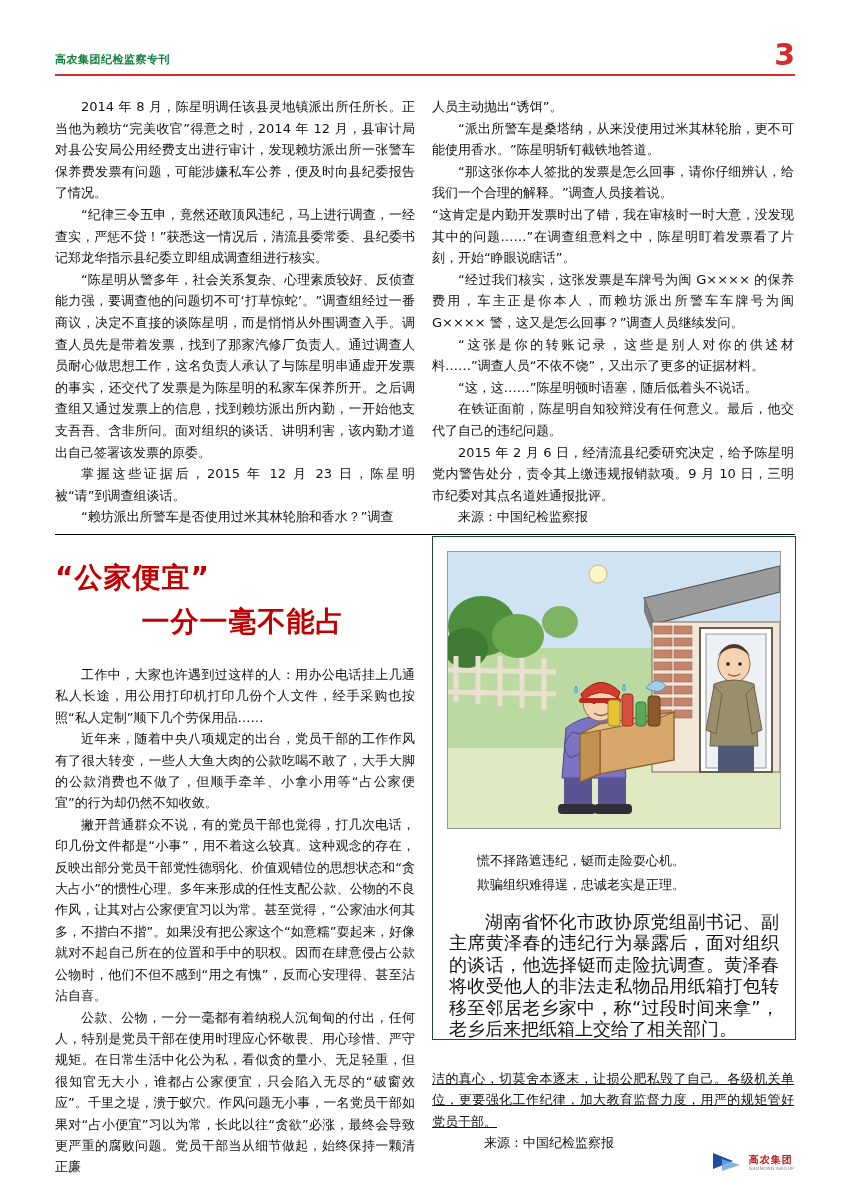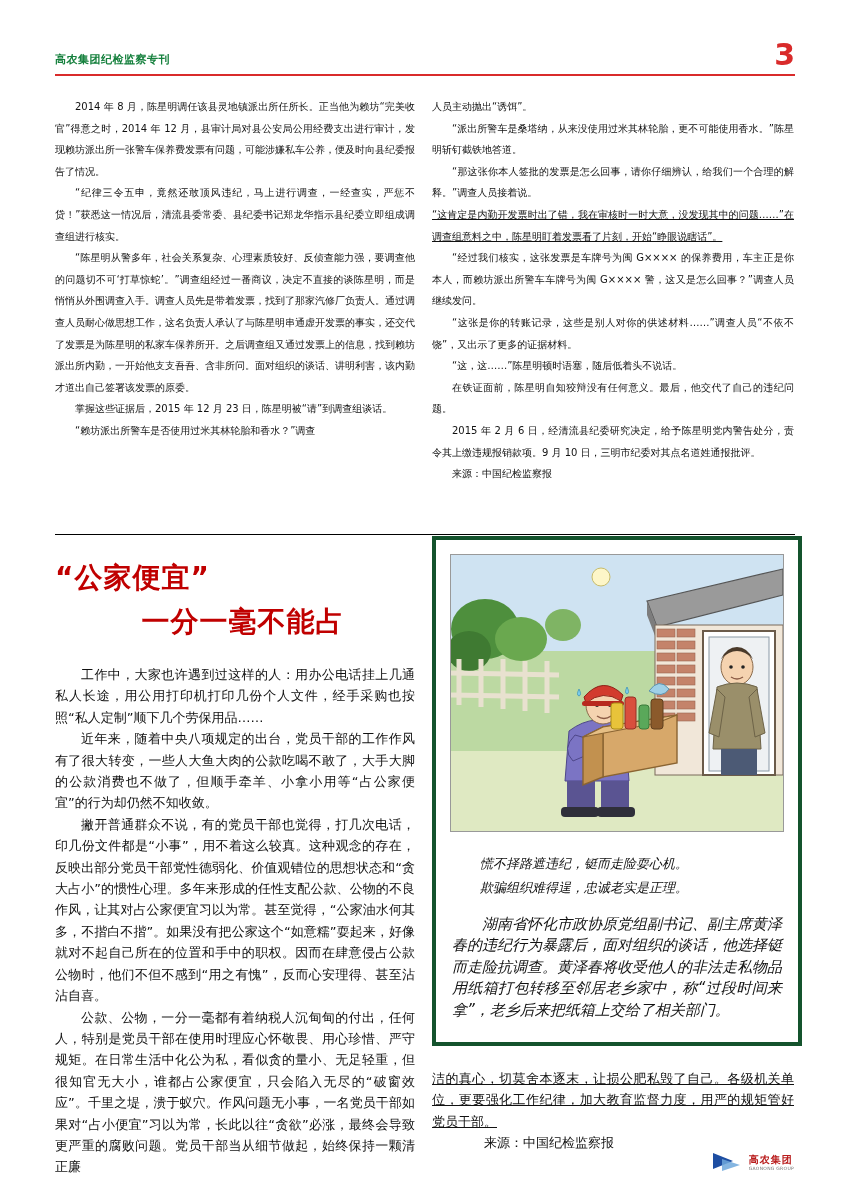--- a/index.html
+++ b/index.html
@@ -28,21 +28,21 @@
   }
   .masthead .pageno{
     position:absolute;right:0;top:-12px;
     font-size:30px;font-weight:bold;color:#d92b2b;
     line-height:1;
   }
 
   
   .col{
     position:absolute;
-    font-size:10px;
+    font-size:13px;
     line-height:21.6px;
     text-align:justify;
     text-justify:inter-ideograph;
     color:#111;
   }
   .col p{margin:0;text-indent:2em;}
   #top-left{left:55px;top:96px;width:360px;}
   #top-right{left:432px;top:96px;width:362px;}
 
   
@@ -61,39 +61,38 @@
   .headline .l2{display:block;text-align:center;padding-left:16px;}
 
   #bottom-left{
     left:55px;top:664px;width:360px;
     font-size:13px;line-height:21.4px;
   }
 
   
   .art-box{
     position:absolute;left:432px;top:536px;width:362px;height:502px;
-    border:4px solid #14532d;
+    border:1px solid #14532d;
     background:#fff;
-    font-style:italic;
   }
   .art-frame{
     position:absolute;left:14px;top:14px;width:332px;height:276px;
     border:1px solid #999;
     overflow:hidden;
     background:#eaf4ea;
   }
   .caption{
     position:absolute;left:16px;top:312px;width:330px;
     font-size:13px;line-height:24px;color:#111;
     text-align:left;
   }
   .caption div{text-indent:0;padding-left:28px;}
   .art-note{
     position:absolute;left:16px;top:374px;width:330px;
-    font-size:15px;line-height:21.4px;text-align:justify;color:#111;
+    font-size:18px;line-height:21.4px;text-align:justify;color:#111;
   }
   .art-note p{margin:0;text-indent:2em;}
 
   
   #tail-text{
     position:absolute;left:432px;top:1068px;width:362px;
     font-size:13px;line-height:21.4px;text-align:justify;
   }
   #tail-text p{margin:0;text-indent:0;text-decoration:underline;}
   .src{display:block;text-indent:4em;}
@@ -140,21 +139,21 @@
     <p>“纪律三令五申，竟然还敢顶风违纪，马上进行调查，一经查实，严惩不贷！”获悉这一情况后，清流县委常委、县纪委书记郑龙华指示县纪委立即组成调查组进行核实。</p>
     <p>“陈星明从警多年，社会关系复杂、心理素质较好、反侦查能力强，要调查他的问题切不可‘打草惊蛇’。”调查组经过一番商议，决定不直接的谈陈星明，而是悄悄从外围调查入手。调查人员先是带着发票，找到了那家汽修厂负责人。通过调查人员耐心做思想工作，这名负责人承认了与陈星明串通虚开发票的事实，还交代了发票是为陈星明的私家车保养所开。之后调查组又通过发票上的信息，找到赖坊派出所内勤，一开始他支支吾吾、含非所问。面对组织的谈话、讲明利害，该内勤才道出自己签署该发票的原委。</p>
     <p>掌握这些证据后，2015 年 12 月 23 日，陈星明被“请”到调查组谈话。</p>
     <p>“赖坊派出所警车是否使用过米其林轮胎和香水？”调查</p>
   </div>
 
   <div class="col" id="top-right">
     <p style="text-indent:0;">人员主动抛出“诱饵”。</p>
     <p>“派出所警车是桑塔纳，从来没使用过米其林轮胎，更不可能使用香水。”陈星明斩钉截铁地答道。</p>
     <p>“那这张你本人签批的发票是怎么回事，请你仔细辨认，给我们一个合理的解释。”调查人员接着说。</p>
-    <p style="text-indent:0;text-decoration:underline;">“这肯定是内勤开发票时出了错，我在审核时一时大意，没发现其中的问题……”在调查组意料之中，陈星明盯着发票看了片刻，开始“睁眼说瞎话”。</p>
+    <p style="text-indent:0;">“这肯定是内勤开发票时出了错，我在审核时一时大意，没发现其中的问题……”在调查组意料之中，陈星明盯着发票看了片刻，开始“睁眼说瞎话”。</p>
     <p>“经过我们核实，这张发票是车牌号为闽 G×××× 的保养费用，车主正是你本人，而赖坊派出所警车车牌号为闽 G×××× 警，这又是怎么回事？”调查人员继续发问。</p>
     <p>“这张是你的转账记录，这些是别人对你的供述材料……”调查人员“不依不饶”，又出示了更多的证据材料。</p>
     <p>“这，这……”陈星明顿时语塞，随后低着头不说话。</p>
     <p>在铁证面前，陈星明自知狡辩没有任何意义。最后，他交代了自己的违纪问题。</p>
     <p>2015 年 2 月 6 日，经清流县纪委研究决定，给予陈星明党内警告处分，责令其上缴违规报销款项。9 月 10 日，三明市纪委对其点名道姓通报批评。</p>
     <p>来源：中国纪检监察报</p>
   </div>
 
   <div class="mid-rule"></div>
 

